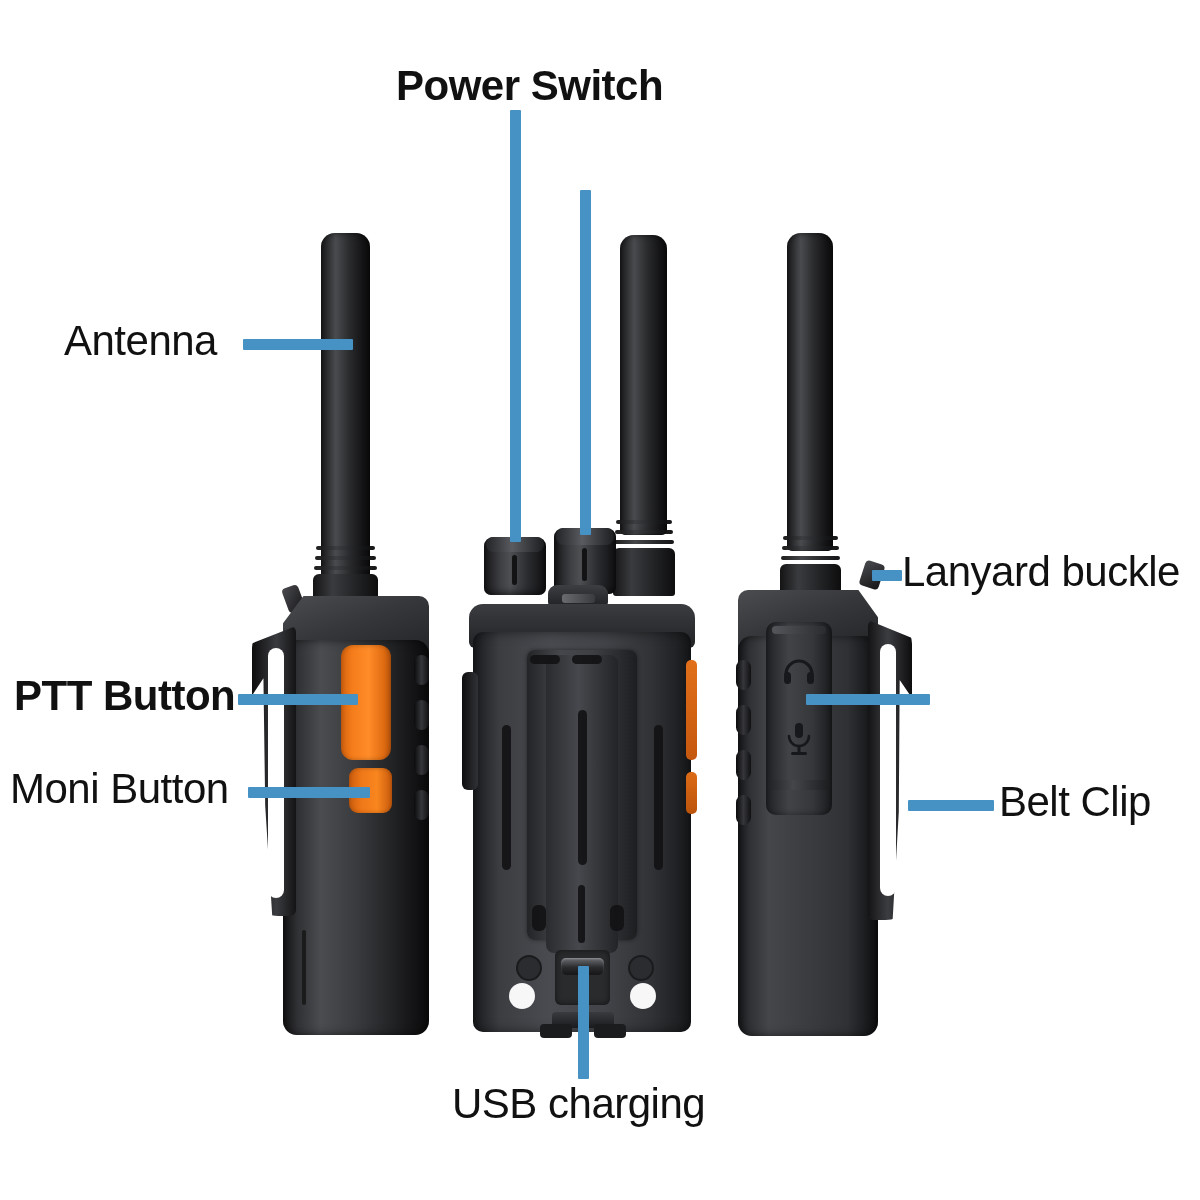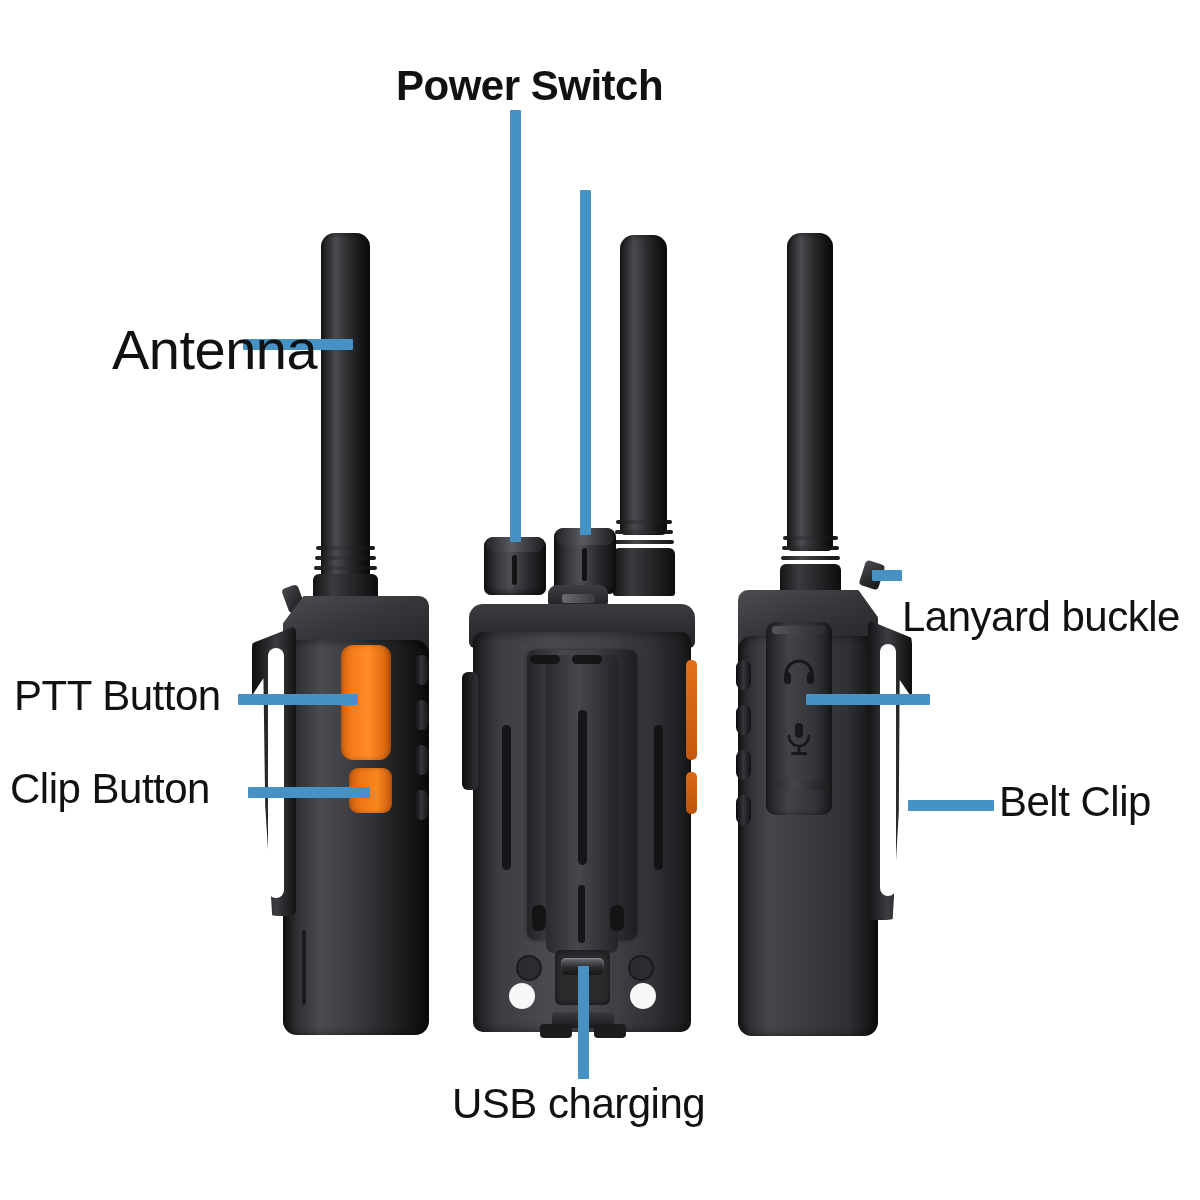--- a/index.html
+++ b/index.html
@@ -218,26 +218,26 @@
   <div class="lead h" style="left:238px;top:694px;width:120px;"></div>
   <div class="lead h" style="left:248px;top:787px;width:122px;"></div>
   <div class="lead h" style="left:872px;top:570px;width:30px;"></div>
   <div class="lead h" style="left:806px;top:694px;width:124px;"></div>
   <div class="lead h" style="left:908px;top:800px;width:86px;"></div>
   <div class="lead v" style="left:578px;top:966px;height:113px;"></div>
 
   <div class="label" style="left:396px;top:62px;font-size:42px;font-weight:bold;">Power Switch</div>
 
 
-  <div class="label" style="left:64px;top:317px;font-size:56px;margin-left:48px;">Antenna</div>
-
-  <div class="label" style="left:14px;top:672px;font-size:42px;">PTT Button</div>
-
-  <div class="label" style="left:10px;top:765px;font-size:42px;">Clip Button</div>
-
-  <div class="label" style="left:902px;top:548px;font-size:42px;margin-top:45px;">Lanyard buckle</div>
+  <div class="label" style="left:64px;top:317px;font-size:42px;">Antenna</div>
+
+  <div class="label" style="left:14px;top:672px;font-size:42px;font-weight:bold;">PTT Button</div>
+
+  <div class="label" style="left:10px;top:765px;font-size:42px;">Moni Button</div>
+
+  <div class="label" style="left:902px;top:548px;font-size:42px;">Lanyard buckle</div>
 
 
   <div class="label" style="left:999px;top:778px;font-size:42px;">Belt Clip</div>
 
   <div class="label" style="left:452px;top:1080px;font-size:42px;">USB charging</div>
 
 </div>
 
 </body></html>

